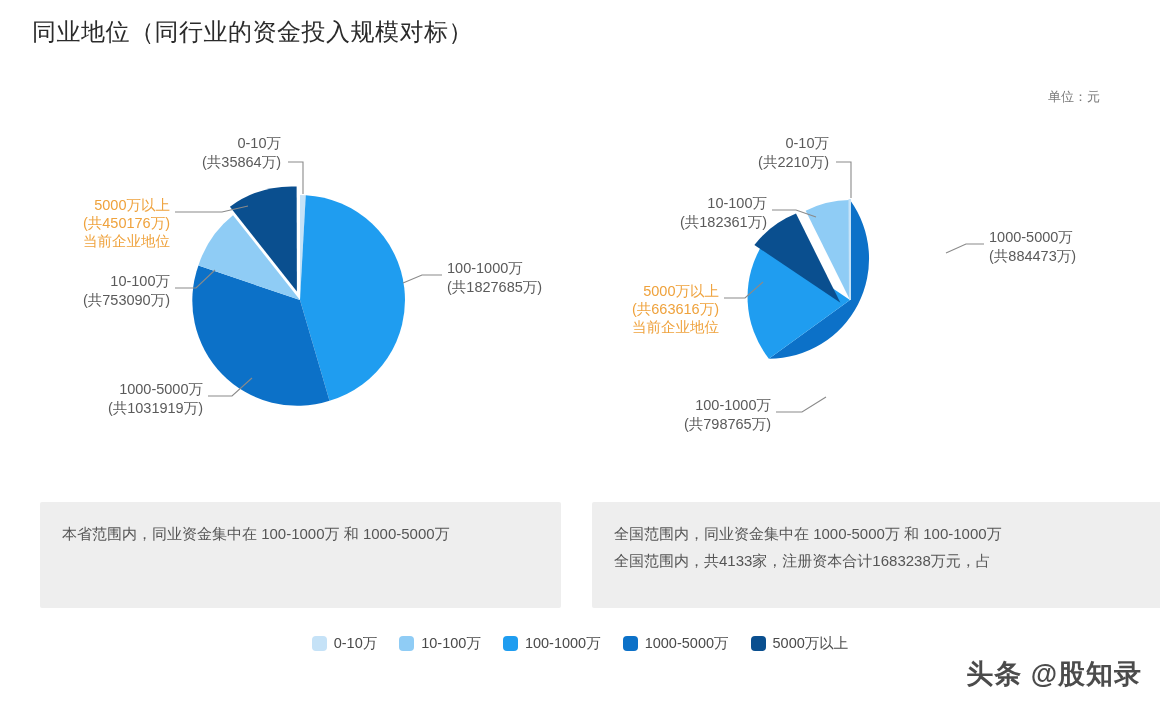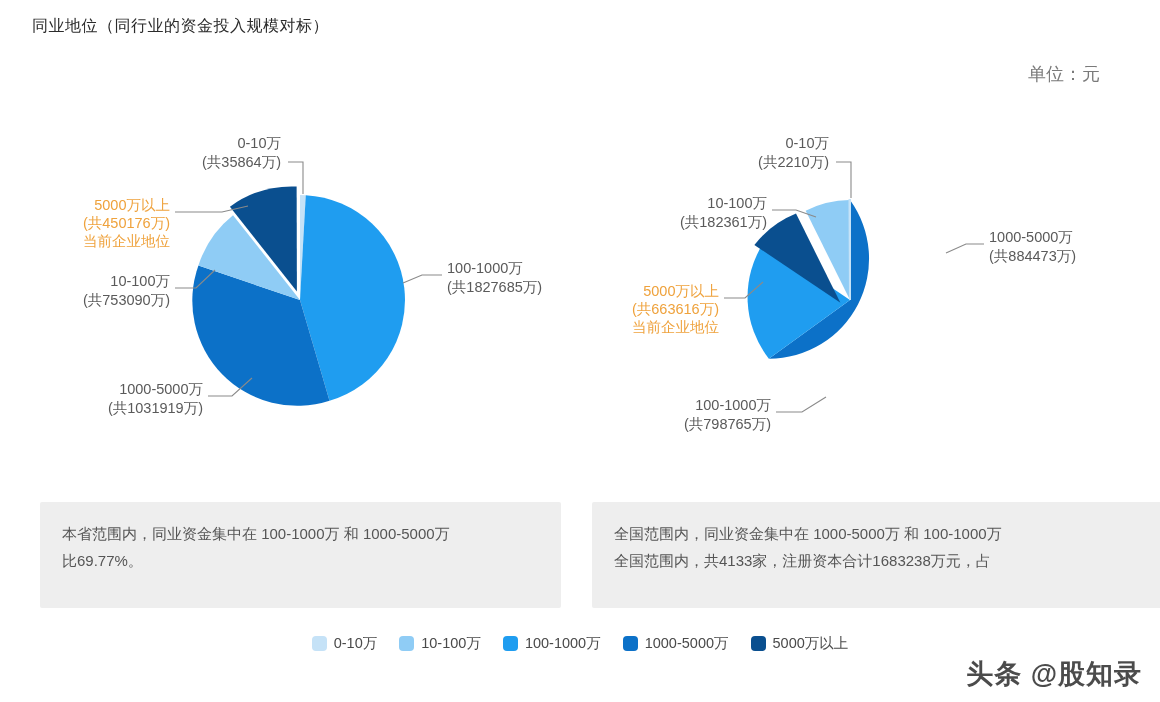--- a/index.html
+++ b/index.html
@@ -9,30 +9,30 @@
     background: #ffffff;
     font-family: "Liberation Sans", "DejaVu Sans", sans-serif;
     color: #333333;
     overflow: hidden;
     position: relative;
   }
 
   #page-title {
     position: absolute;
     left: 32px; top: 16px;
-    font-size: 16px;
+    font-size: 24px;
     color: #2b2b2b;
     letter-spacing: 0.5px;
     white-space: nowrap;
   }
 
   #unit-label {
     position: absolute;
-    right: 60px; top: 62px;
-    font-size: 18px;
+    right: 60px; top: 88px;
+    font-size: 13px;
     color: #7a7a7a;
     white-space: nowrap;
   }
 
   .chart-area {
     position: absolute;
     top: 120px;
     width: 580px;
     height: 360px;
   }
@@ -175,21 +175,20 @@
     <text class="pie-label" x="409" y="141" text-anchor="start">(共884473万)</text>
 
     <polyline class="leader" points="246,277 222,292 196,292"></polyline>
     <text class="pie-label" x="191" y="290" text-anchor="end">100-1000万</text>
     <text class="pie-label" x="191" y="309" text-anchor="end">(共798765万)</text>
   </svg>
 </div>
 
 <div class="note-box" id="note-left">
   <div>本省范围内，同业资金集中在 100-1000万 和 1000-5000万</div>
-  <div>比69.77%。</div>
 </div>
 
 <div class="note-box" id="note-right">
   <div>全国范围内，同业资金集中在 1000-5000万 和 100-1000万</div>
   <div>全国范围内，共4133家，注册资本合计1683238万元，占</div>
 </div>
 
 <div id="legend">
   <div class="legend-item">
     <span class="legend-swatch" style="background: rgb(197, 226, 247);"></span>

